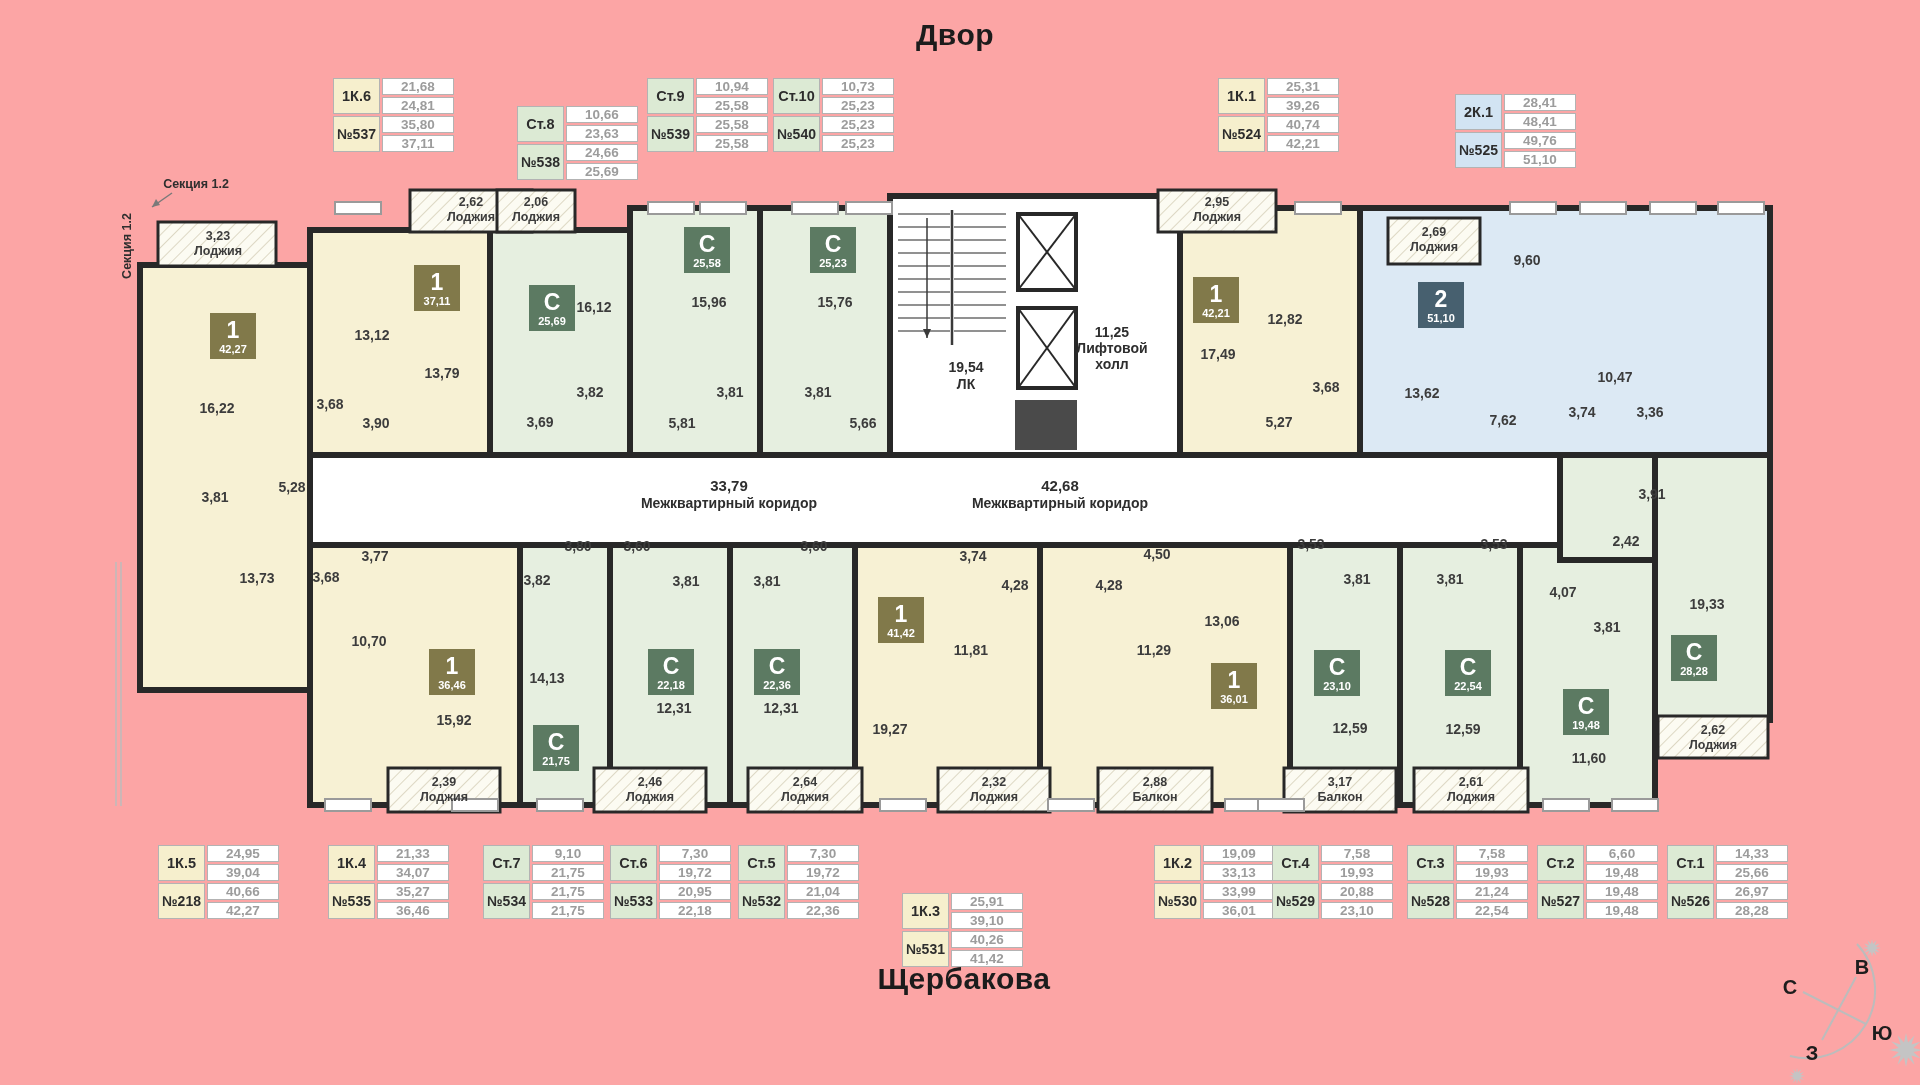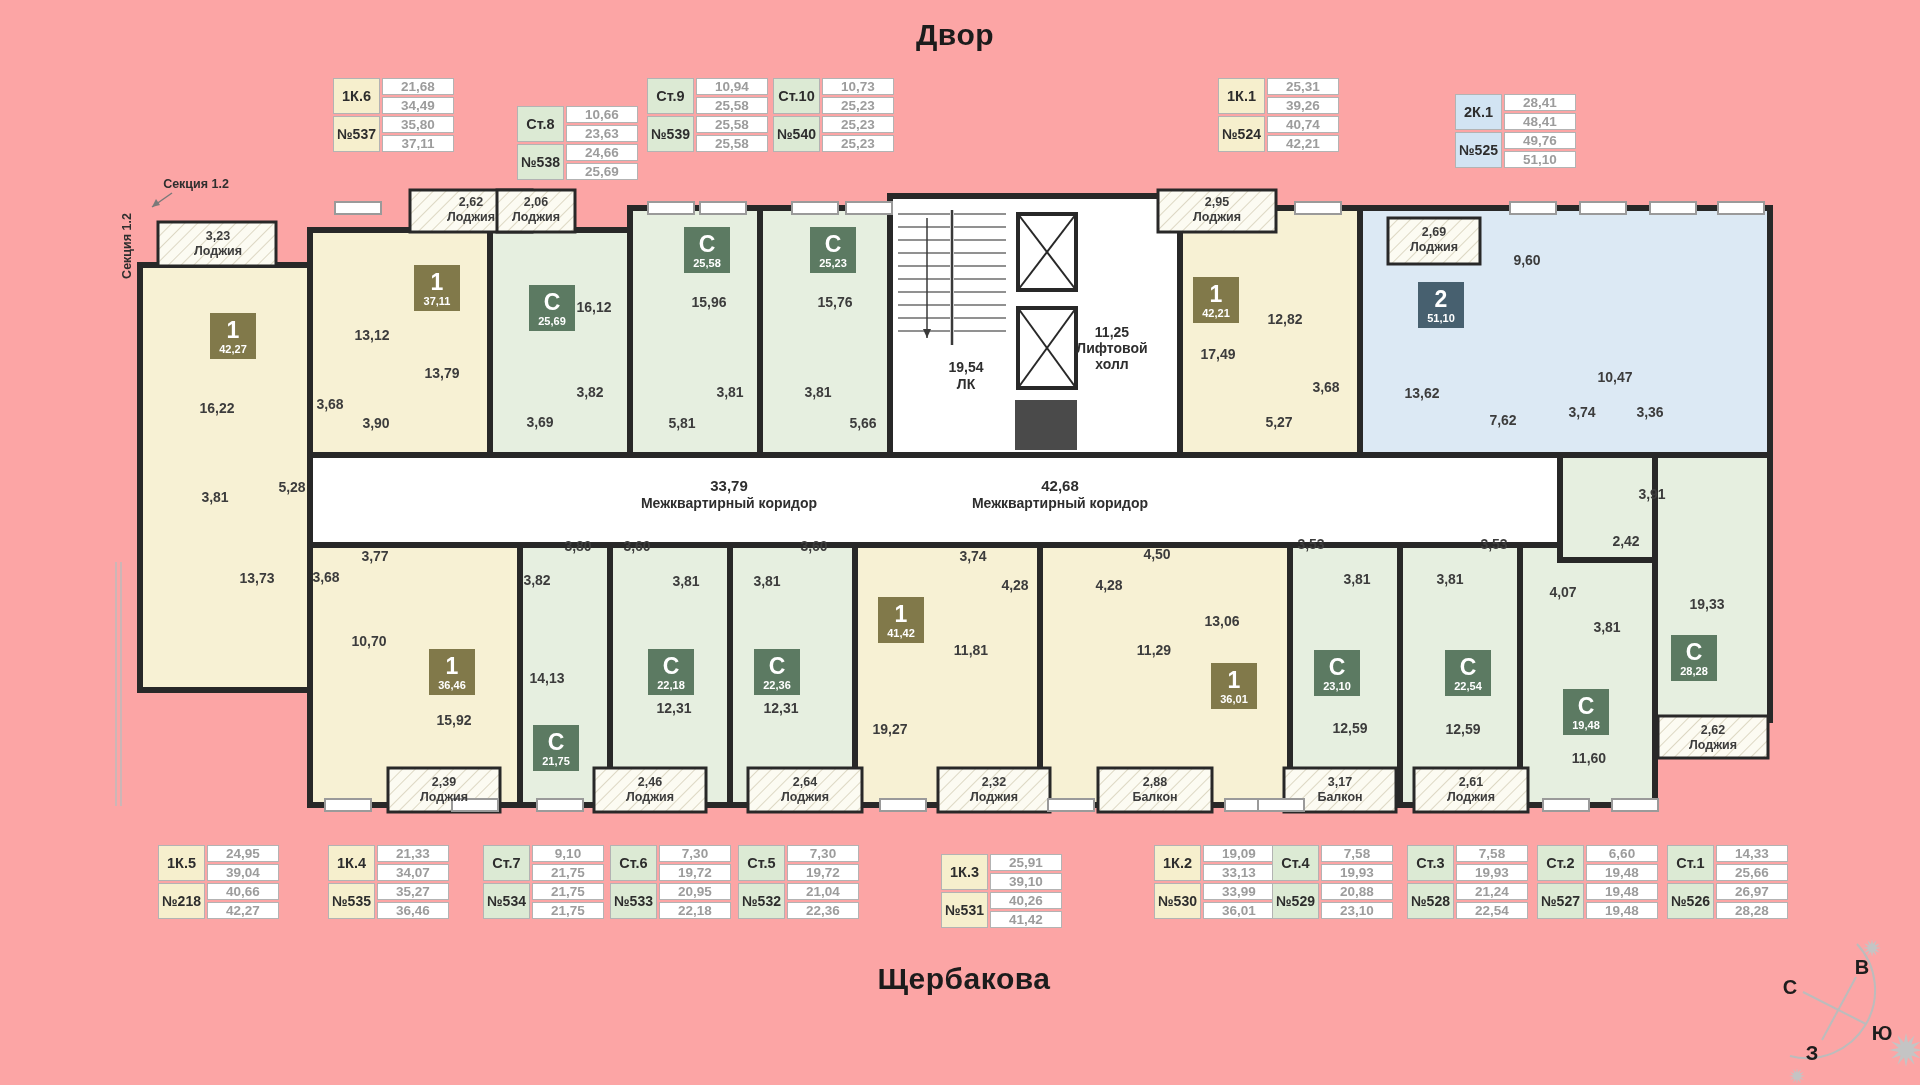--- a/index.html
+++ b/index.html
@@ -351,21 +351,21 @@
         </g>
     </g>
   </svg>
 
   <div>
 
       <div class="card" style="left: 333px; top: 78px;">
         <div class="cell tint c-type bg-yellow">1К.6</div>
         <div class="cell tint c-num bg-yellow">№537</div>
         <div class="cell c-val v1">21,68</div>
-        <div class="cell c-val v2">34,49</div>
+        <div class="cell c-val v2">24,81</div>
         <div class="cell c-val v3">35,80</div>
         <div class="cell c-val v4">37,11</div>
       </div>
 
       <div class="card" style="left: 517px; top: 78px; margin-top: 28px;">
         <div class="cell tint c-type bg-green">Ст.8</div>
         <div class="cell tint c-num bg-green">№538</div>
         <div class="cell c-val v1">10,66</div>
         <div class="cell c-val v2">23,63</div>
         <div class="cell c-val v3">24,66</div>
@@ -449,21 +449,21 @@
 
       <div class="card" style="left: 738px; top: 845px;">
         <div class="cell tint c-type bg-green">Ст.5</div>
         <div class="cell tint c-num bg-green">№532</div>
         <div class="cell c-val v1">7,30</div>
         <div class="cell c-val v2">19,72</div>
         <div class="cell c-val v3">21,04</div>
         <div class="cell c-val v4">22,36</div>
       </div>
 
-      <div class="card" style="left: 902px; top: 854px; margin-left: 39px;">
+      <div class="card" style="left: 902px; top: 893px;">
         <div class="cell tint c-type bg-yellow">1К.3</div>
         <div class="cell tint c-num bg-yellow">№531</div>
         <div class="cell c-val v1">25,91</div>
         <div class="cell c-val v2">39,10</div>
         <div class="cell c-val v3">40,26</div>
         <div class="cell c-val v4">41,42</div>
       </div>
 
       <div class="card" style="left: 1118px; top: 845px; padding-left: 36px;">
         <div class="cell tint c-type bg-yellow">1К.2</div>

